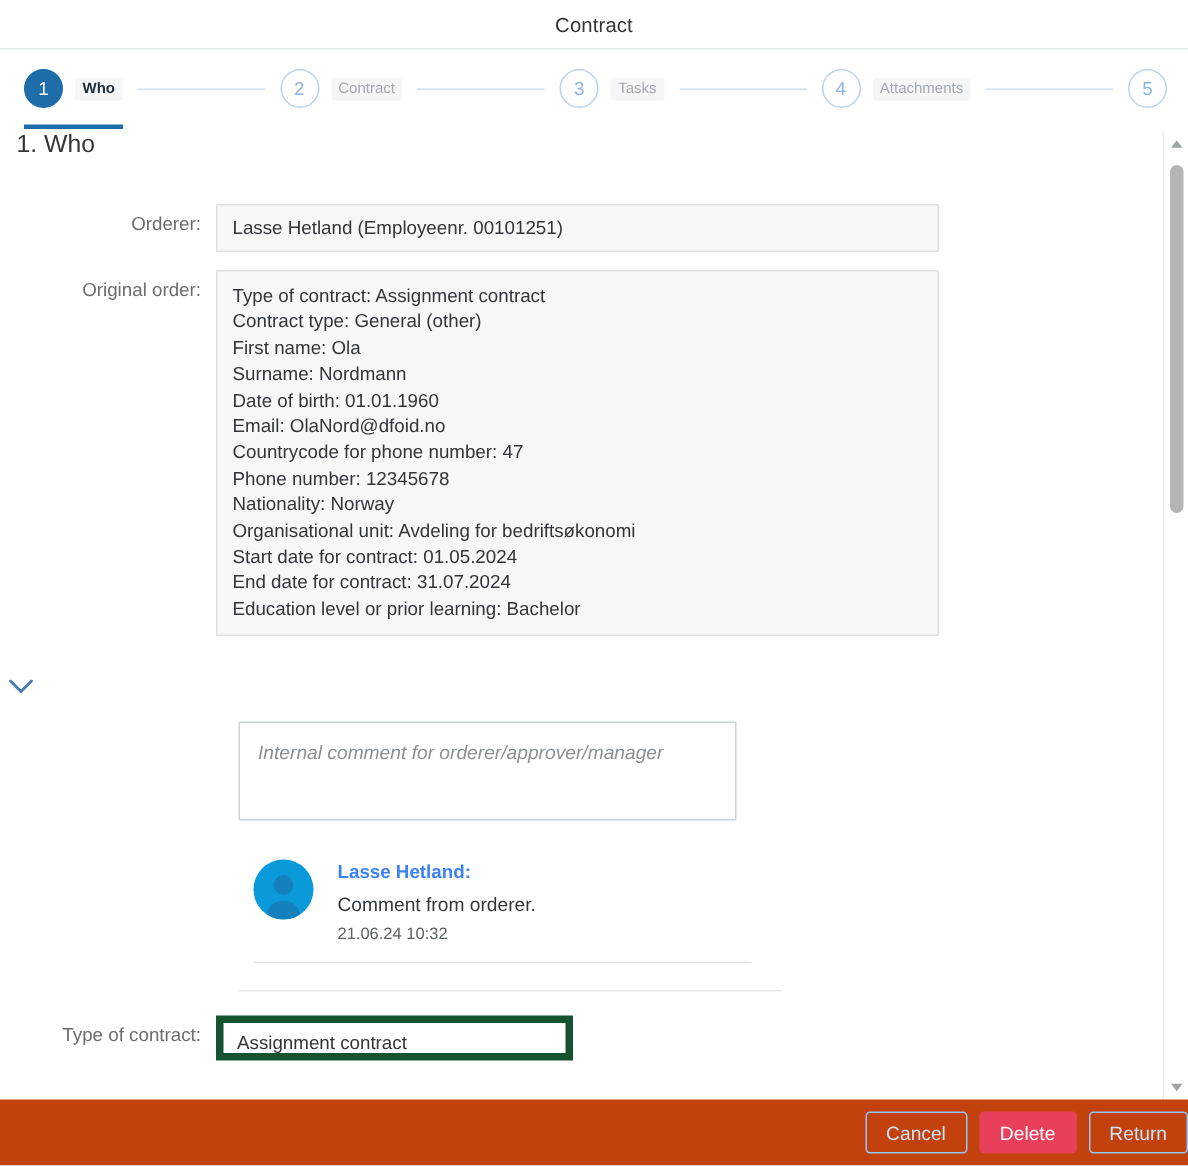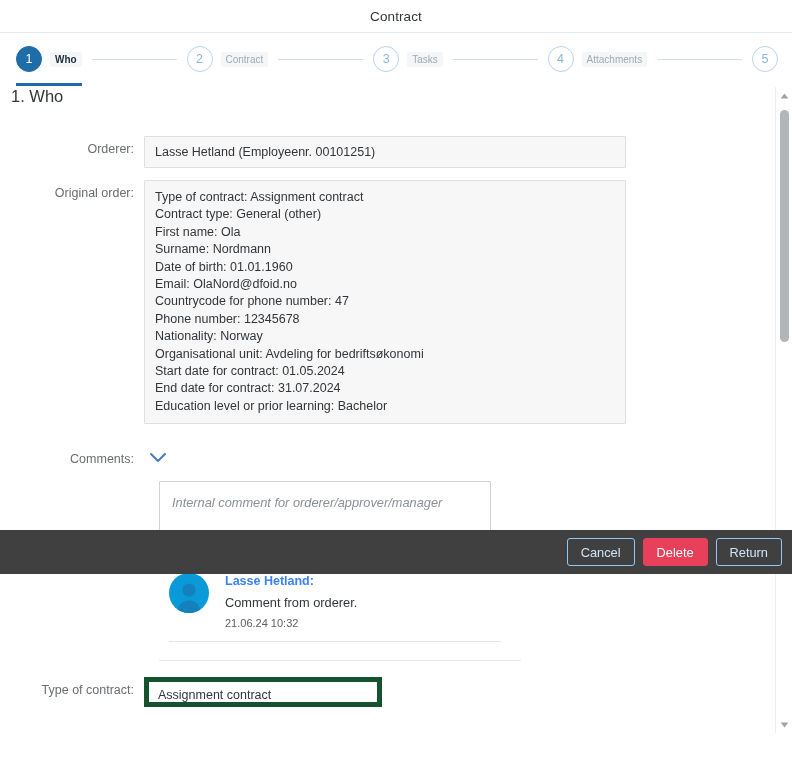--- a/index.html
+++ b/index.html
@@ -5,21 +5,21 @@
   * { box-sizing: border-box; }
   html, body {
     margin: 0; padding: 0;
     width: 792px; height: 777px;
     background: #ffffff;
     font-family: "Liberation Sans", sans-serif;
     overflow: hidden;
   }
   .app {
     position: relative;
-    width: 792px; height: 574px;
+    width: 792px; height: 777px;
     background: #ffffff;
   }
 
   
   .header {
     height: 32px;
     display: flex;
     align-items: center;
     justify-content: center;
     background: #ffffff;
@@ -259,25 +259,24 @@
     background: #b3b6b9;
     border-radius: 5px;
   }
 
   
   .footer {
     position: absolute;
     left: 0; bottom: 0;
     width: 792px;
     height: 44px;
-    background: #404040;
+    background: #c2410c;
     display: flex;
     align-items: center;
     justify-content: flex-end;
-    padding-right: 10px;
     gap: 8px;
   }
   .btn {
     height: 28px;
     min-width: 60px;
     padding: 0 13px;
     font-size: 12.8px;
     border-radius: 3px;
     display: flex; align-items: center; justify-content: center;
     cursor: pointer;
@@ -361,21 +360,20 @@
             <div>Phone number: 12345678</div>
             <div>Nationality: Norway</div>
             <div>Organisational unit: Avdeling for bedriftsøkonomi</div>
             <div>Start date for contract: 01.05.2024</div>
             <div>End date for contract: 31.07.2024</div>
             <div>Education level or prior learning: Bachelor</div>
           </div>
         </div>
 
         <div class="row comments-row">
-          <div class="row-label">Comments:</div>
           <div class="chevron">
             <svg width="24" height="18" viewBox="0 0 24 18">
               <path d="M5 5 L12 12 L19 5" fill="none" stroke="#4a7fb5" stroke-width="2" stroke-linecap="round" stroke-linejoin="round"></path>
             </svg>
           </div>
         </div>
 
         <div class="comments-body">
           <div class="comment-input">
             <span class="ph">Internal comment for orderer/approver/manager</span>

